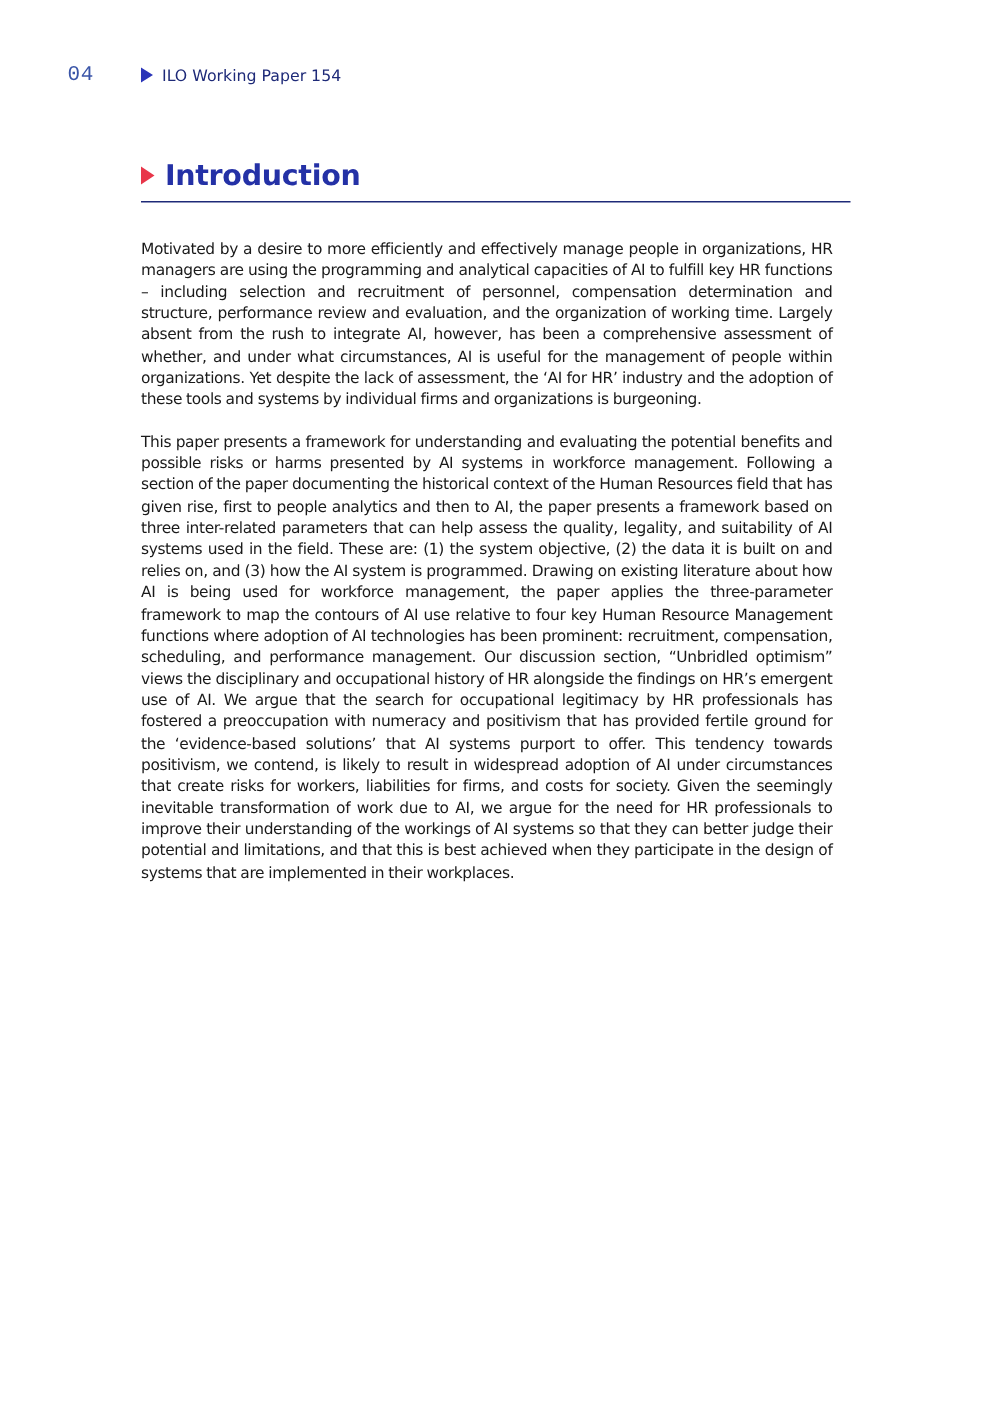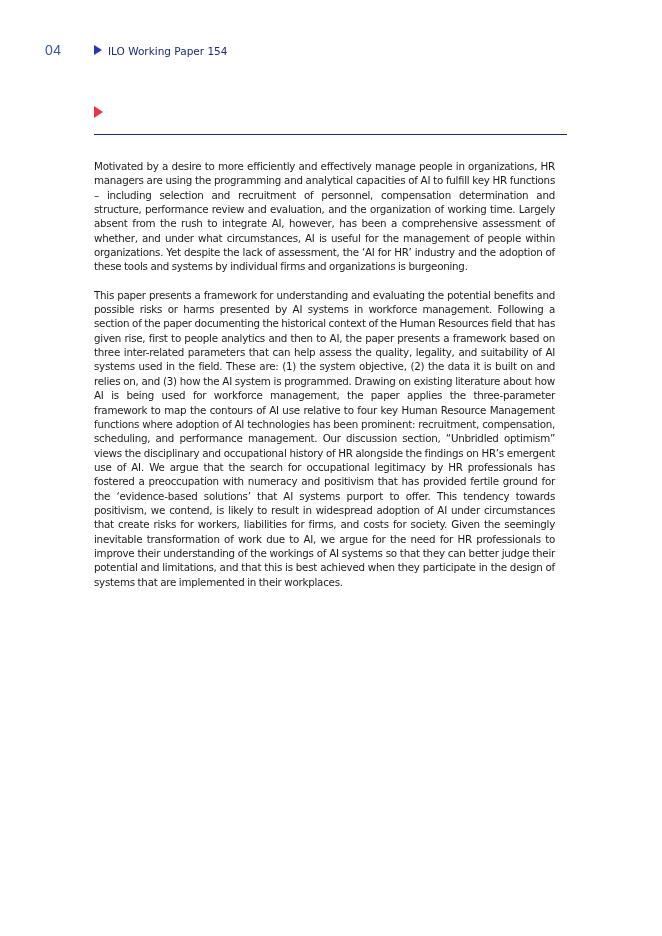--- a/index.html
+++ b/index.html
@@ -15,21 +15,21 @@
       font-family: "DejaVu Sans", sans-serif;
       color: #1a1a1a;
     }
     .page-number {
       position: absolute;
       left: 45px;
       top: 42px;
       font-size: 14px;
       color: #3a55a8;
       letter-spacing: 0.5px;
-      font-family: Liberation Sans, sans-serif;
+      font-family: Liberation Mono, monospace;
       font-weight: normal;
     }
     .running-header {
       position: absolute;
       left: 94px;
       top: 45px;
       display: flex;
       font-size: 10.5px;
       color: #1e2a78;
     }
@@ -96,19 +96,20 @@
 
 <div class="page-number">04</div>
 
 <div class="running-header">
   <span class="tri"></span>
   <span>ILO Working Paper 154</span>
 </div>
 
 <div class="section-heading">
   <span class="tri-red"></span>
+  <h1>Introduction</h1>
 </div>
 <div class="heading-rule"></div>
 
 <div class="body-text">
   <p>Motivated by a desire to more efficiently and effectively manage people in organizations, HR managers are using the programming and analytical capacities of AI to fulfill key HR functions – including selection and recruitment of personnel, compensation determination and structure, performance review and evaluation, and the organization of working time. Largely absent from the rush to integrate AI, however, has been a comprehensive assessment of whether, and under what circumstances, AI is useful for the management of people within organizations. Yet despite the lack of assessment, the ‘AI for HR’ industry and the adoption of these tools and systems by individual firms and organizations is burgeoning.</p>
   <p>This paper presents a framework for understanding and evaluating the potential benefits and possible risks or harms presented by AI systems in workforce management. Following a section of the paper documenting the historical context of the Human Resources field that has given rise, first to people analytics and then to AI, the paper presents a framework based on three inter-related parameters that can help assess the quality, legality, and suitability of AI systems used in the field. These are: (1) the system objective, (2) the data it is built on and relies on, and (3) how the AI system is programmed. Drawing on existing literature about how AI is being used for workforce management, the paper applies the three-parameter framework to map the contours of AI use relative to four key Human Resource Management functions where adoption of AI technologies has been prominent: recruitment, compensation, scheduling, and performance management. Our discussion section, “Unbridled optimism” views the disciplinary and occupational history of HR alongside the findings on HR’s emergent use of AI. We argue that the search for occupational legitimacy by HR professionals has fostered a preoccupation with numeracy and positivism that has provided fertile ground for the ‘evidence-based solutions’ that AI systems purport to offer. This tendency towards positivism, we contend, is likely to result in widespread adoption of AI under circumstances that create risks for workers, liabilities for firms, and costs for society. Given the seemingly inevitable transformation of work due to AI, we argue for the need for HR professionals to improve their understanding of the workings of AI systems so that they can better judge their potential and limitations, and that this is best achieved when they participate in the design of systems that are implemented in their workplaces.</p>
 </div>
 
 </body></html>

